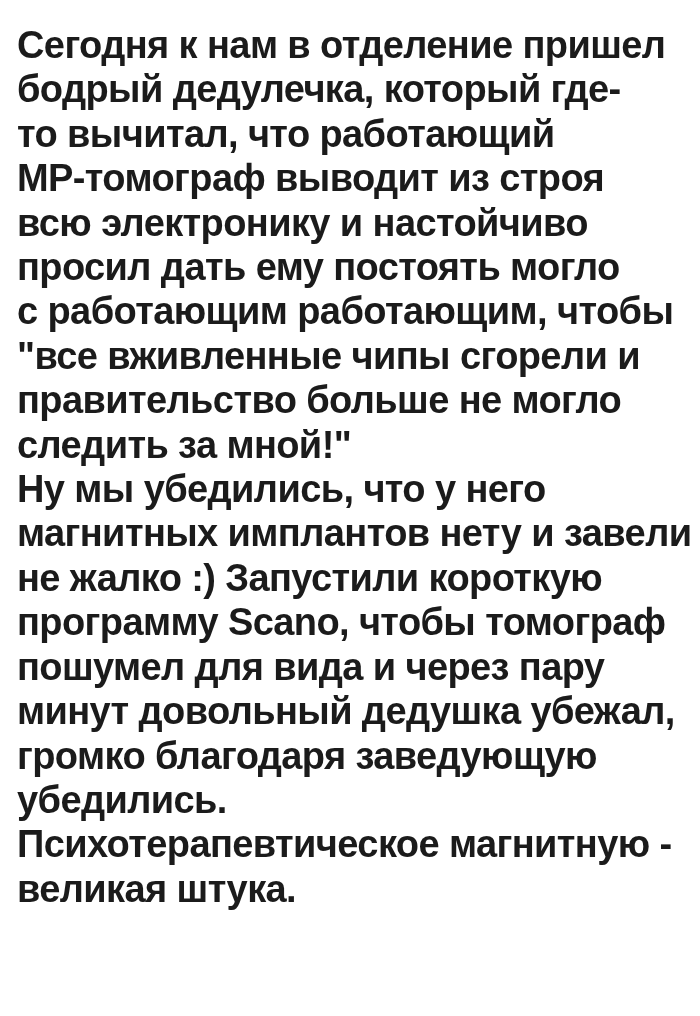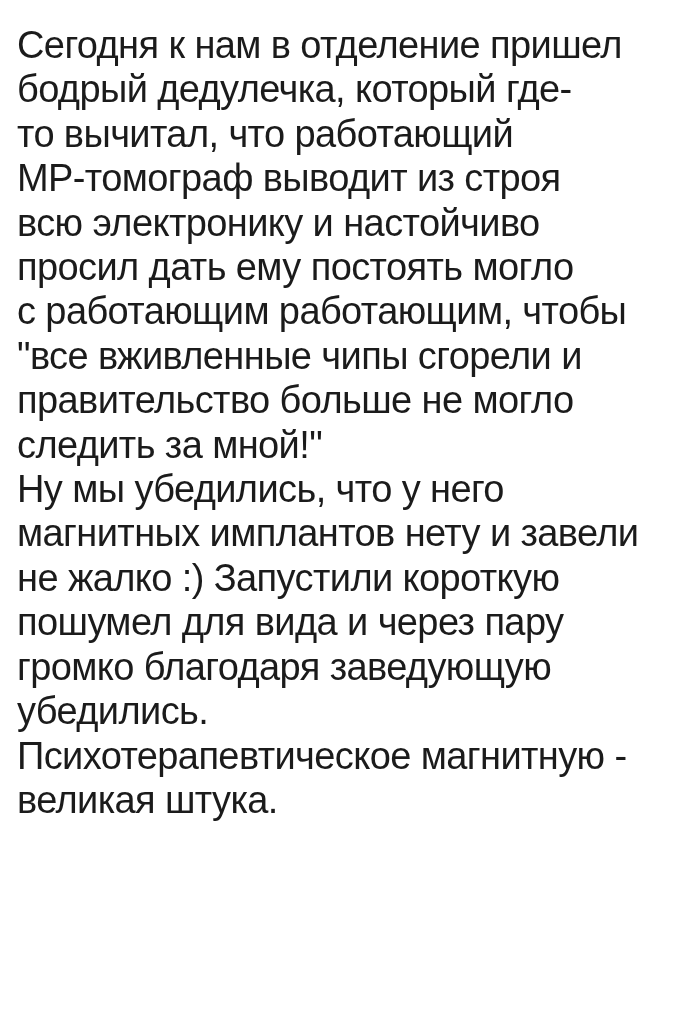--- a/index.html
+++ b/index.html
@@ -12,21 +12,21 @@
     background: #ffffff;
     overflow: hidden;
     font-family: "Liberation Sans", "DejaVu Sans", sans-serif;
   }
   .post {
     padding: 23px 10px 0 17px;
   }
   .post .line {
     font-size: 38px;
     line-height: 44.4px;
-    font-weight: 400;
+    font-weight: 700;
     color: #1b1b1b;
     letter-spacing: -0.6px;
     white-space: nowrap;
   }
 </style>
 </head>
 <body>
 
 <div class="post">
   <div class="line">Сегодня к нам в отделение пришел</div>
@@ -35,18 +35,20 @@
   <div class="line">МР-томограф выводит из строя</div>
   <div class="line">всю электронику и настойчиво</div>
   <div class="line">просил дать ему постоять могло</div>
   <div class="line">с работающим работающим, чтобы</div>
   <div class="line">"все вживленные чипы сгорели и</div>
   <div class="line">правительство больше не могло</div>
   <div class="line">следить за мной!"</div>
   <div class="line">Ну мы убедились, что у него</div>
   <div class="line">магнитных имплантов нету и завели</div>
   <div class="line">не жалко :) Запустили короткую</div>
+  <div class="line">программу Scano, чтобы томограф</div>
   <div class="line">пошумел для вида и через пару</div>
+  <div class="line">минут довольный дедушка убежал,</div>
   <div class="line">громко благодаря заведующую</div>
   <div class="line">убедились.</div>
   <div class="line">Психотерапевтическое магнитную -</div>
   <div class="line">великая штука.</div>
 </div>
 
 </body></html>

